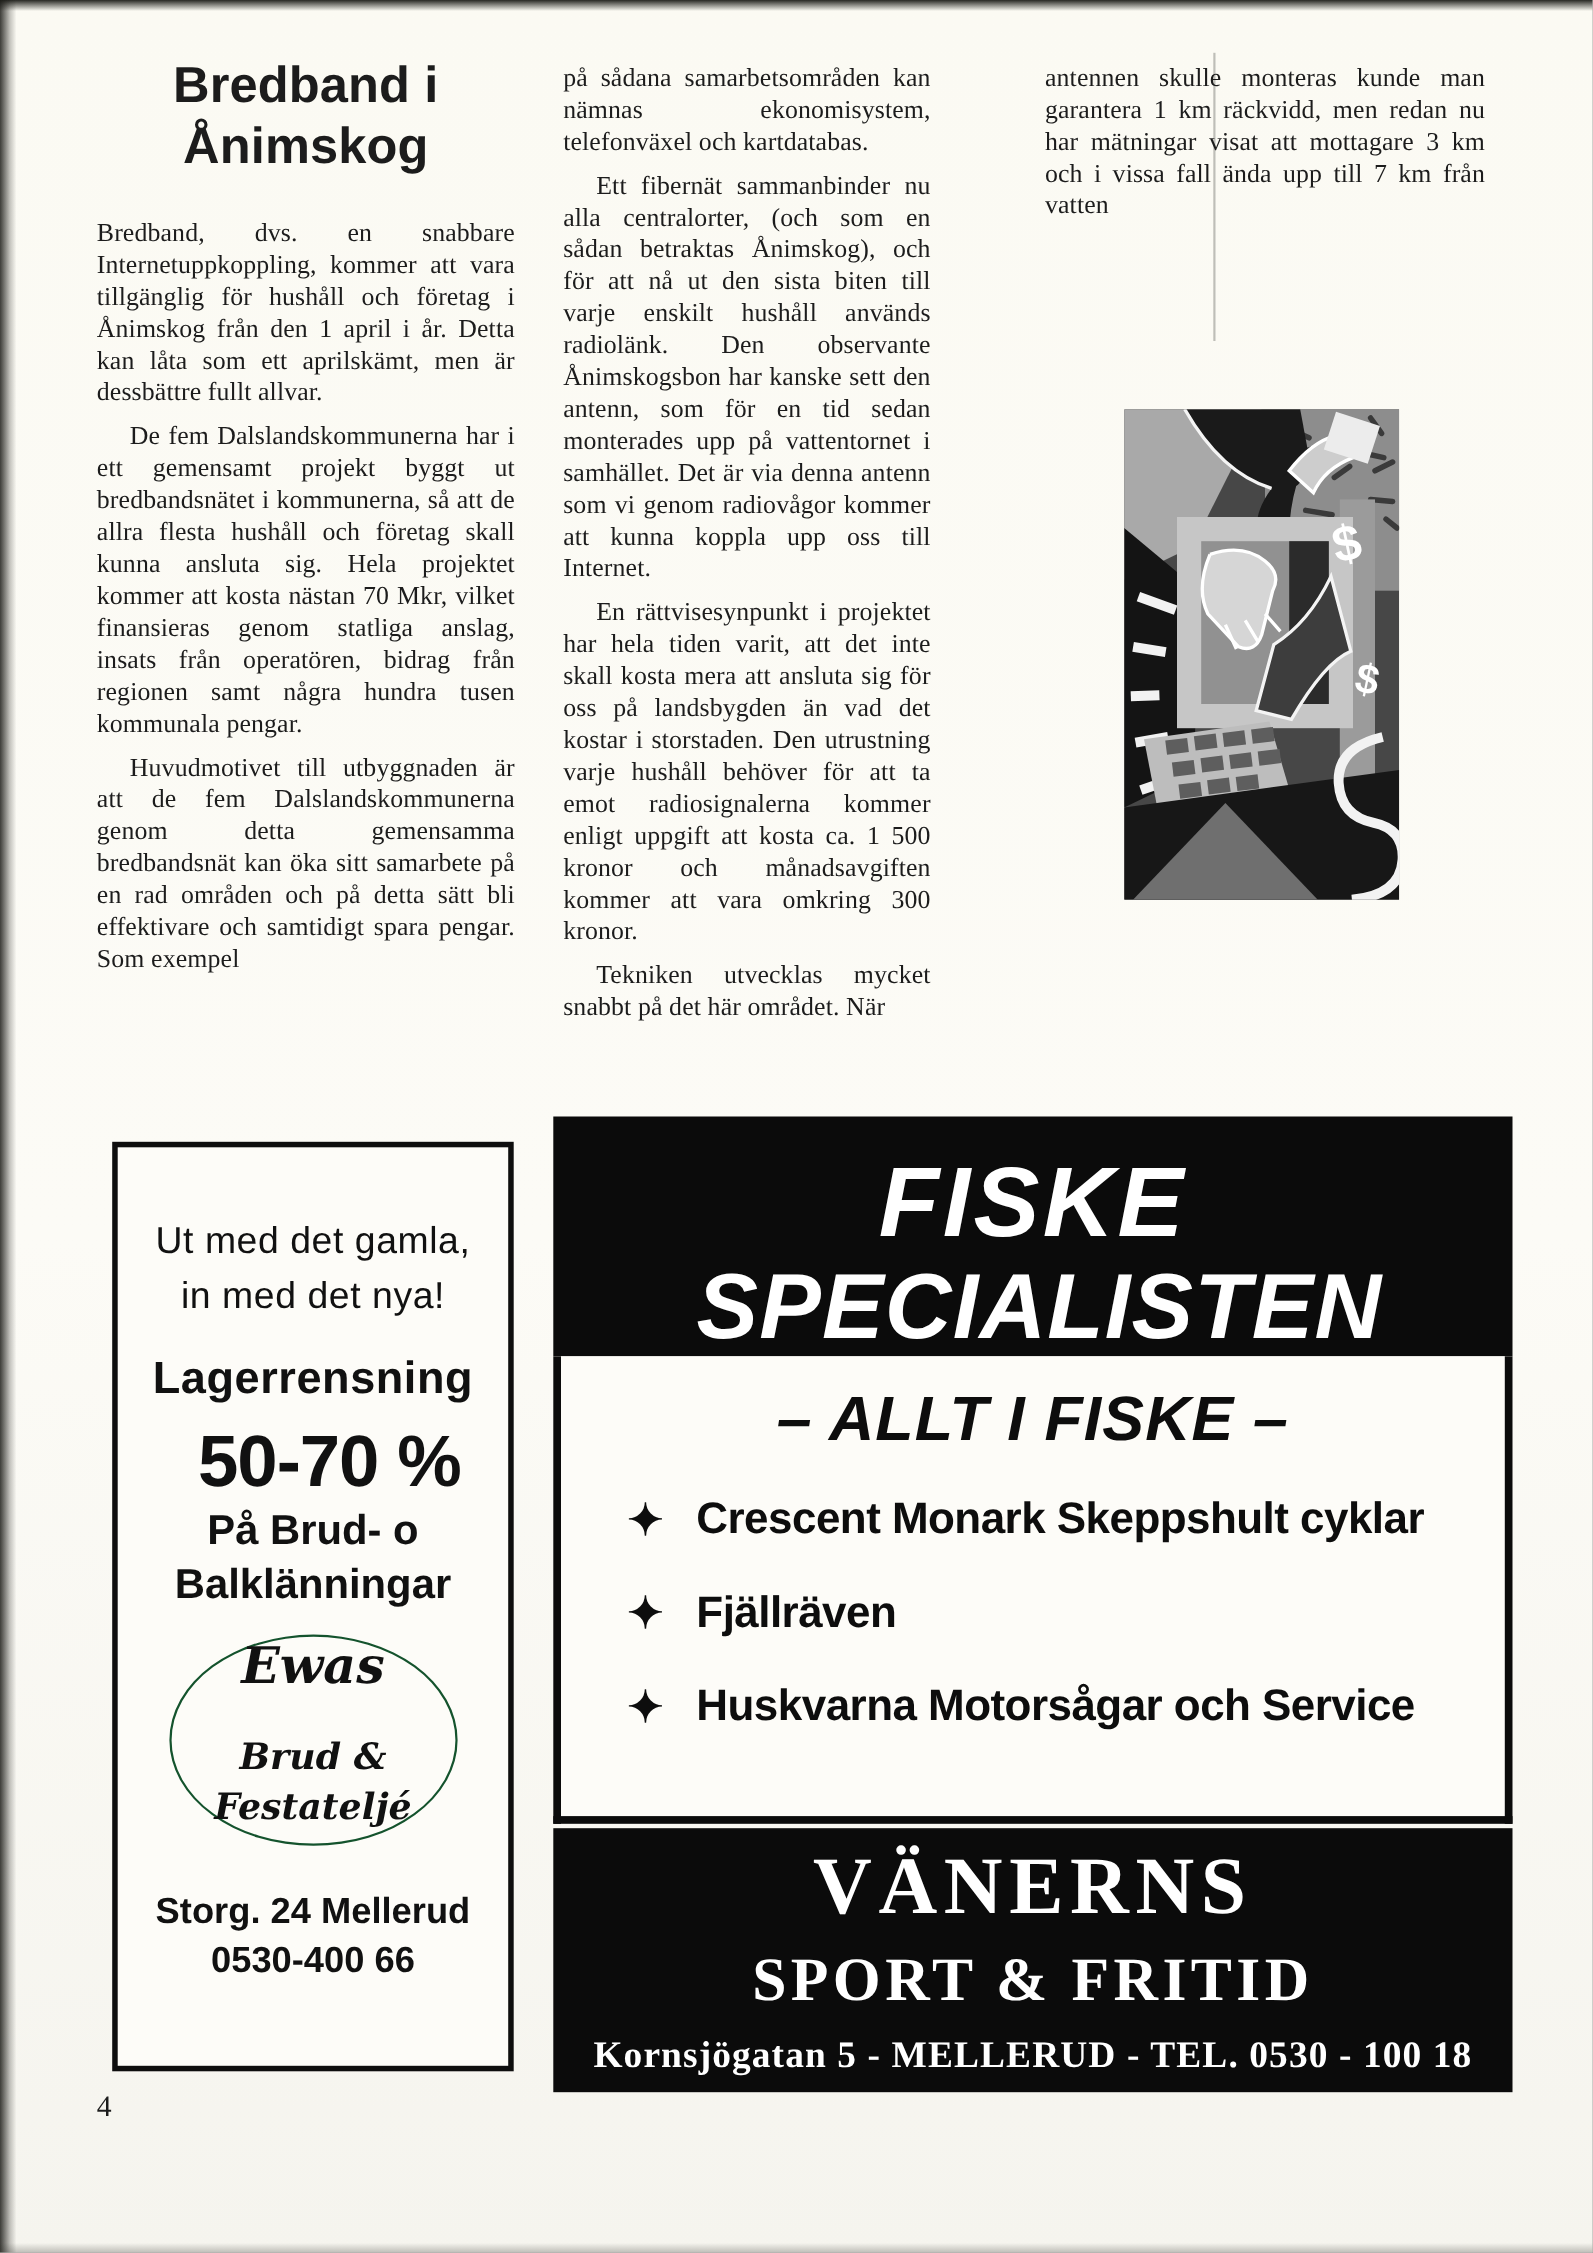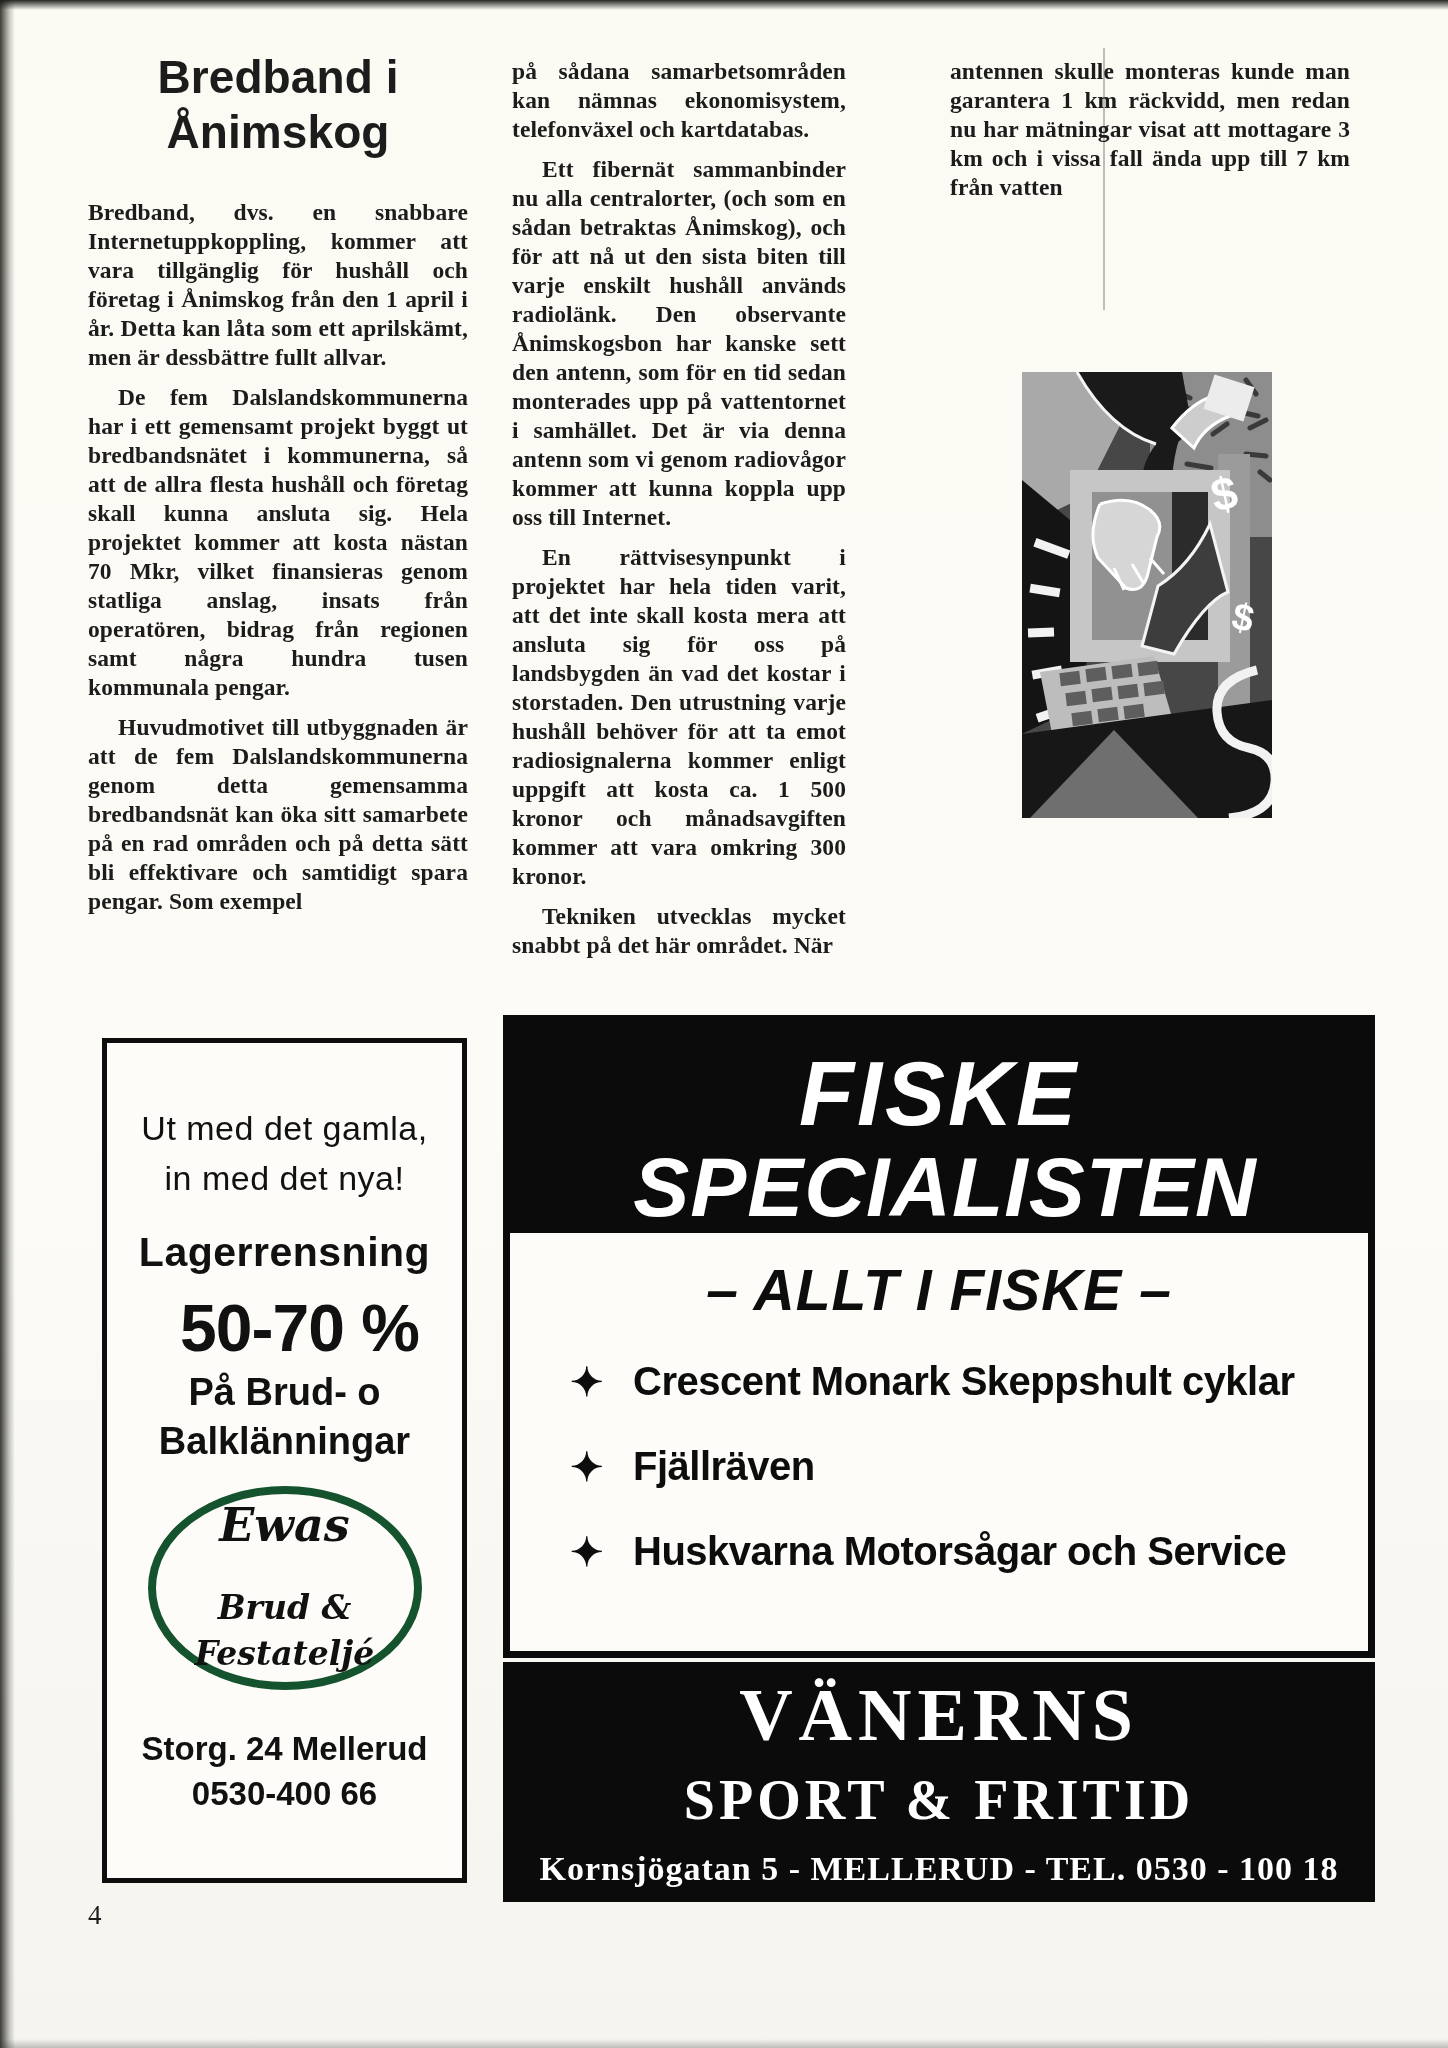--- a/index.html
+++ b/index.html
@@ -13,21 +13,21 @@
   .scan-top { position:absolute; top:0; left:0; width:100%; height:10px;
     background:linear-gradient(to bottom, rgba(22,22,18,0.92) 0%, rgba(22,22,18,0.55) 40%, rgba(22,22,18,0) 100%); }
   .scan-left { position:absolute; top:0; left:0; width:15px; height:100%;
     background:linear-gradient(to right, rgba(28,28,24,0.85) 0%, rgba(28,28,24,0.25) 60%, rgba(28,28,24,0) 100%); }
   .scan-bottom { position:absolute; bottom:0; left:0; width:100%; height:9px;
     background:linear-gradient(to top, rgba(45,45,40,0.28), rgba(45,45,40,0)); }
   .crease { position:absolute; left:1103px; top:48px; width:2px; height:262px; background:rgba(100,100,95,0.4); }
 
   
   .article-col { position:absolute; text-align:justify; font-size:23.5px; line-height:29px; letter-spacing:0.1px; }
-  .article-col p { margin:0 0 11px 0;font-weight:bold; }
+  .article-col p { margin:0 0 11px 0; }
   .article-col p.indent { text-indent:30px; }
   #col1 { left:88px;  top:50px; width:380px; }
   #col2 { left:512px; top:57px; width:334px; }
   #col3 { left:950px; top:57px; width:400px; }
   .article-title {
     font-family:"Liberation Sans", sans-serif; font-weight:bold;
     font-size:46px; line-height:55px; text-align:center; margin:0 0 38px 0;
   }
 
   
@@ -37,22 +37,22 @@
   .ad-left {
     position:absolute; left:102px; top:1038px; width:365px; height:845px;
     border:5px solid #0e0e0e; background:#fdfcf8; box-sizing:border-box;
     text-align:center; font-family:"Liberation Sans", sans-serif; color:#111;
   }
   .al-intro   { margin-top:60px; font-size:34px; line-height:50px; font-weight:500; letter-spacing:0.5px; }
   .al-headline{ margin-top:26px; font-size:41px; font-weight:bold; letter-spacing:0.5px; }
   .al-discount{ margin-top:14px; font-size:66px; font-weight:bold; letter-spacing:-1px;padding-left:30px; }
   .al-sub     { margin-top:2px; font-size:38px; font-weight:bold; line-height:49px; }
   .al-oval {
-    margin:20px auto 0; width:258px; height:188px; border:8px solid #14532d; border-radius:50%;
-    display:flex; flex-direction:column; justify-content:center; align-items:center;
+    margin:20px auto 0; width:258px; height:188px; border:2px solid #14532d; border-radius:50%;
+    display:flex; flex-direction:column; align-items:center;
     font-family:"DejaVu Serif", serif; font-style:italic; font-weight:bold;gap:34px;
   }
   .al-logo1 { font-size:46px; line-height:52px; }
   .al-logo2 { font-size:33px; line-height:46px; }
   .al-address { margin-top:36px; font-size:33px; font-weight:bold; line-height:45px; }
   .al-phone   { font-size:33px; font-weight:bold; line-height:45px; }
 
   
   .ad-right { position:absolute; left:503px; top:1015px; width:872px; }
   .ar-header {

